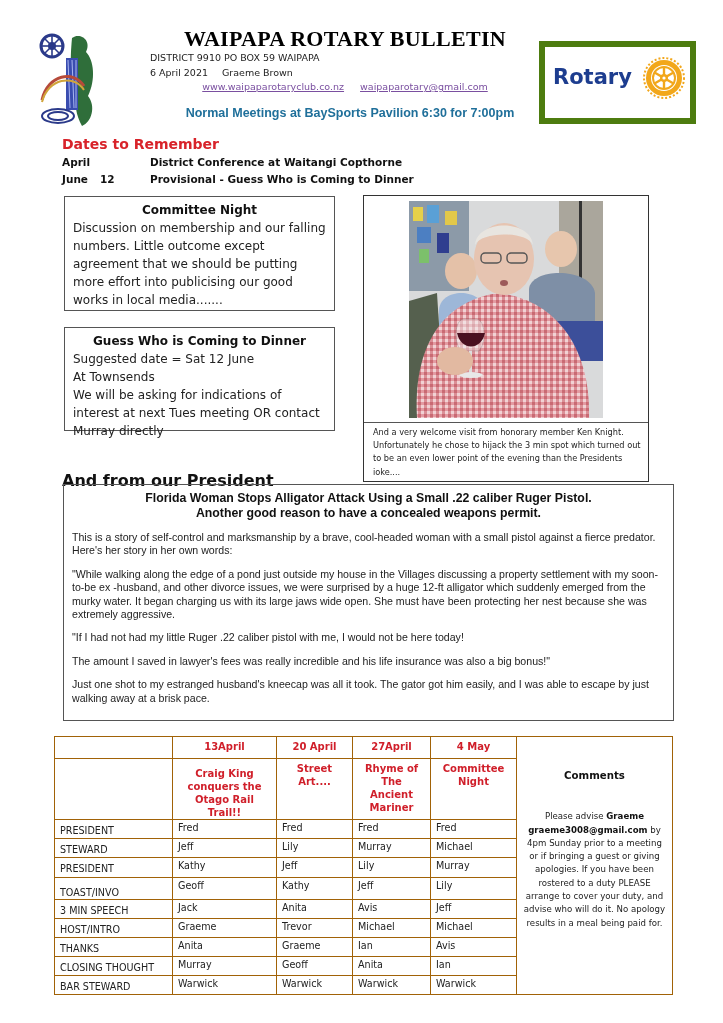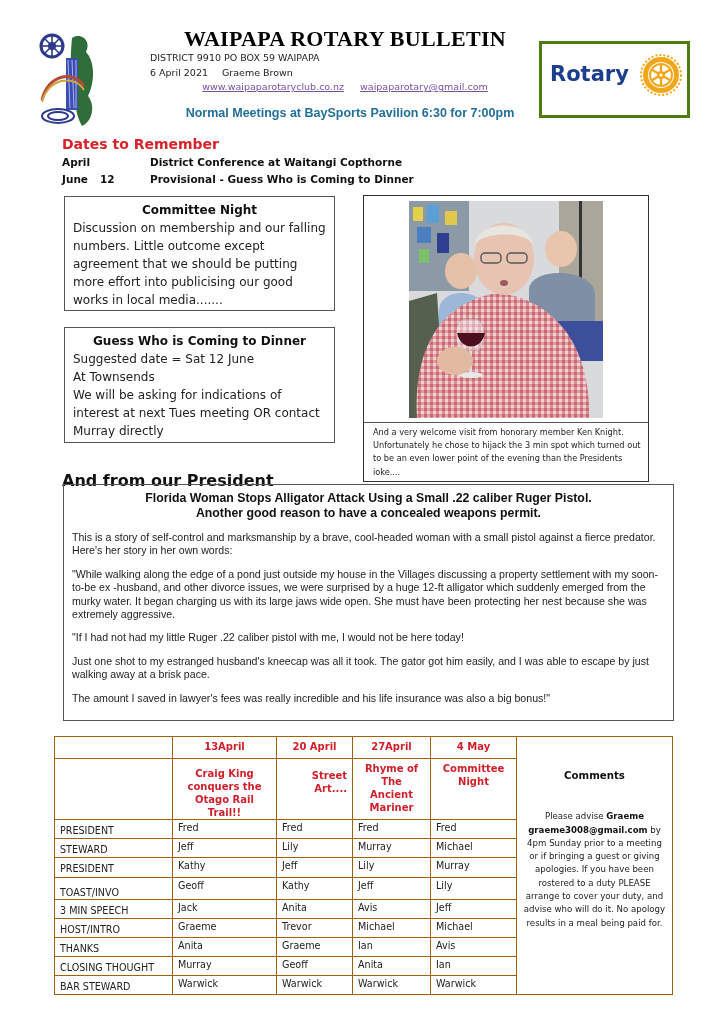--- a/index.html
+++ b/index.html
@@ -11,38 +11,38 @@
   .title { left: 150px; top: 26px; width: 390px; text-align: center; font-family: "Liberation Serif", serif; font-weight: bold; font-size: 22px; letter-spacing: 0.3px; color: #000; }
   .subline { left: 150px; width: 390px; font-family: "DejaVu Sans", sans-serif; font-size: 9.5px; color: #222; }
   .sub1 { top: 52px; }
   .sub2 { top: 67px; }
   .sub2 span + span { margin-left: 14px; }
   .links { left: 150px; top: 81px; width: 390px; text-align: center; font-family: "DejaVu Sans", sans-serif; font-size: 9.5px; }
   .links a { color: #7a4fa0; text-decoration: underline; }
   .links a + a { margin-left: 16px; }
   .meetings { left: 140px; top: 106px; width: 420px; text-align: center; font-weight: bold; font-size: 12.5px; color: #1f6f9a; }
 
-  .rotary-box { left: 539px; top: 41px; width: 145px; height: 71px; border: 3px solid #4d7c0f; background: #fff; }
+  .rotary-box { left: 539px; top: 41px; width: 145px; height: 71px; border: 6px solid #4d7c0f; background: #fff; }
   .rotary-word { position: absolute; left: 8px; top: 18px; font-family: "DejaVu Sans", sans-serif; font-weight: bold; font-size: 21px; color: #1d3d8f; }
   .rotary-wheel { position: absolute; left: 98px; top: 10px; width: 42px; height: 42px; }
 
   
   .dates-title { left: 62px; top: 136px; font-family: "DejaVu Sans", sans-serif; font-weight: bold; font-size: 14px; color: #d8232a; }
   .date-row { left: 62px; font-family: "DejaVu Sans", sans-serif; font-weight: bold; font-size: 10.5px; color: #111; }
   .date-row .m { display: inline-block; width: 38px; }
   .date-row .d { display: inline-block; width: 50px; }
   .dr1 { top: 156px; }
   .dr2 { top: 173px; }
 
   
   .box { border: 1px solid #555; background: #fff; padding: 4px 8px; box-sizing: border-box; font-family: "DejaVu Sans", sans-serif; font-size: 12px; line-height: 18px; color: #222; }
   .box h3 { margin: 0; text-align: center; font-size: 12px; font-weight: bold; color: #111; }
   .box p { margin: 0; }
   .committee-box { left: 64px; top: 196px; width: 271px; height: 115px; }
-  .guess-box { left: 64px; top: 327px; width: 271px; height: 116px; }
+  .guess-box { left: 64px; top: 327px; width: 271px; height: 104px; }
   .president-label { left: 62px; top: 471px; font-family: "DejaVu Sans", sans-serif; font-weight: bold; font-size: 16px; color: #111; }
 
   .photo-box { left: 363px; top: 195px; width: 284px; height: 285px; border: 1px solid #333; background: #fff; }
   .photo { position: absolute; left: 45px; top: 5px; width: 194px; height: 217px; overflow: hidden; background: #cfd3d5; }
   .caption-divider { position: absolute; left: 0; right: 0; top: 226px; border-top: 1px solid #555; }
   .caption { position: absolute; left: 9px; top: 230px; width: 268px; font-family: "DejaVu Sans", sans-serif; font-size: 8.2px; line-height: 13.2px; color: #222; }
 
   
   .article { left: 63px; top: 484px; width: 611px; height: 237px; border: 1px solid #555; box-sizing: border-box; padding: 6px 8px; font-family: "Liberation Sans", sans-serif; font-size: 10.6px; line-height: 13.4px; color: #222; }
   .article h2 { margin: 0; text-align: center; font-size: 12.3px; line-height: 15px; font-weight: bold; color: #111; }
@@ -177,22 +177,22 @@
   <div class="caption-divider"></div>
   <div class="caption">And a very welcome visit from honorary member Ken Knight. Unfortunately he chose to hijack the 3 min spot which turned out to be an even lower point of the evening than the Presidents ioke....</div>
 </div>
 
 <div class="abs article">
   <h2>Florida Woman Stops Alligator Attack Using a Small .22 caliber Ruger Pistol.</h2>
   <h2>Another good reason to have a concealed weapons permit.</h2>
   <p>This is a story of self-control and marksmanship by a brave, cool-headed woman with a small pistol against a fierce predator.  Here's her story in her own words:</p>
   <p> "While walking along the edge of a pond just outside my house in the Villages discussing a property settlement with my soon-to-be ex -husband, and other divorce issues, we were surprised by a huge 12-ft alligator which suddenly emerged from the murky water. It began charging us with its large jaws wide open. She must have been protecting her nest because she was extremely aggressive.</p>
   <p>"If I had not had my little Ruger .22 caliber pistol with me, I would not be here today!</p>
+  <p>The amount I saved in lawyer's fees was really incredible and his life insurance was also a big bonus!"</p>
   <p>Just one shot to my estranged husband's kneecap was all it took. The gator got him easily, and I was able to escape by just walking away at a brisk pace.</p>
-  <p>The amount I saved in lawyer's fees was really incredible and his life insurance was also a big bonus!"</p>
 </div>
 
 <table class="abs roster">
   <colgroup>
     <col style="width:118px">
       <col style="width:104px">
       <col style="width:76px">
       <col style="width:78px">
       <col style="width:86px">
       <col style="width:156px">
@@ -206,21 +206,21 @@
     <td class="hdr" style="padding-top:3px">4 May</td>
     <td rowspan="11" class="comments">
       <span class="ch">Comments</span>
       <span>Please advise </span><b>Graeme</b><br>
       <b>graeme3008@gmail.com</b><span> by 4pm Sunday prior to a meeting or if bringing a guest or giving apologies.  If you have been rostered to a duty PLEASE arrange to cover your duty, and advise who will do it.  No apology results in a meal being paid for.</span>
     </td>
   </tr>
   <tr style="height:45px">
     <td></td>
     <td class="hdr" style="padding-top:8px">Craig King conquers the Otago Rail Trail!!</td>
-    <td class="hdr" style="padding-top:10px;text-align:right">Street Art....</td>
+    <td class="hdr" style="padding-top:3px;text-align:center">Street Art....</td>
     <td class="hdr" style="padding-top:3px;text-align:center">Rhyme of The Ancient Mariner</td>
     <td class="hdr" style="padding-top:3px">Committee Night</td>
   </tr>
   <tr style="height:19px">
     <td class="role">PRESIDENT</td>
     <td class="name">Fred</td>
     <td class="name">Fred</td>
     <td class="name">Fred</td>
     <td class="name">Fred</td>
   </tr>

